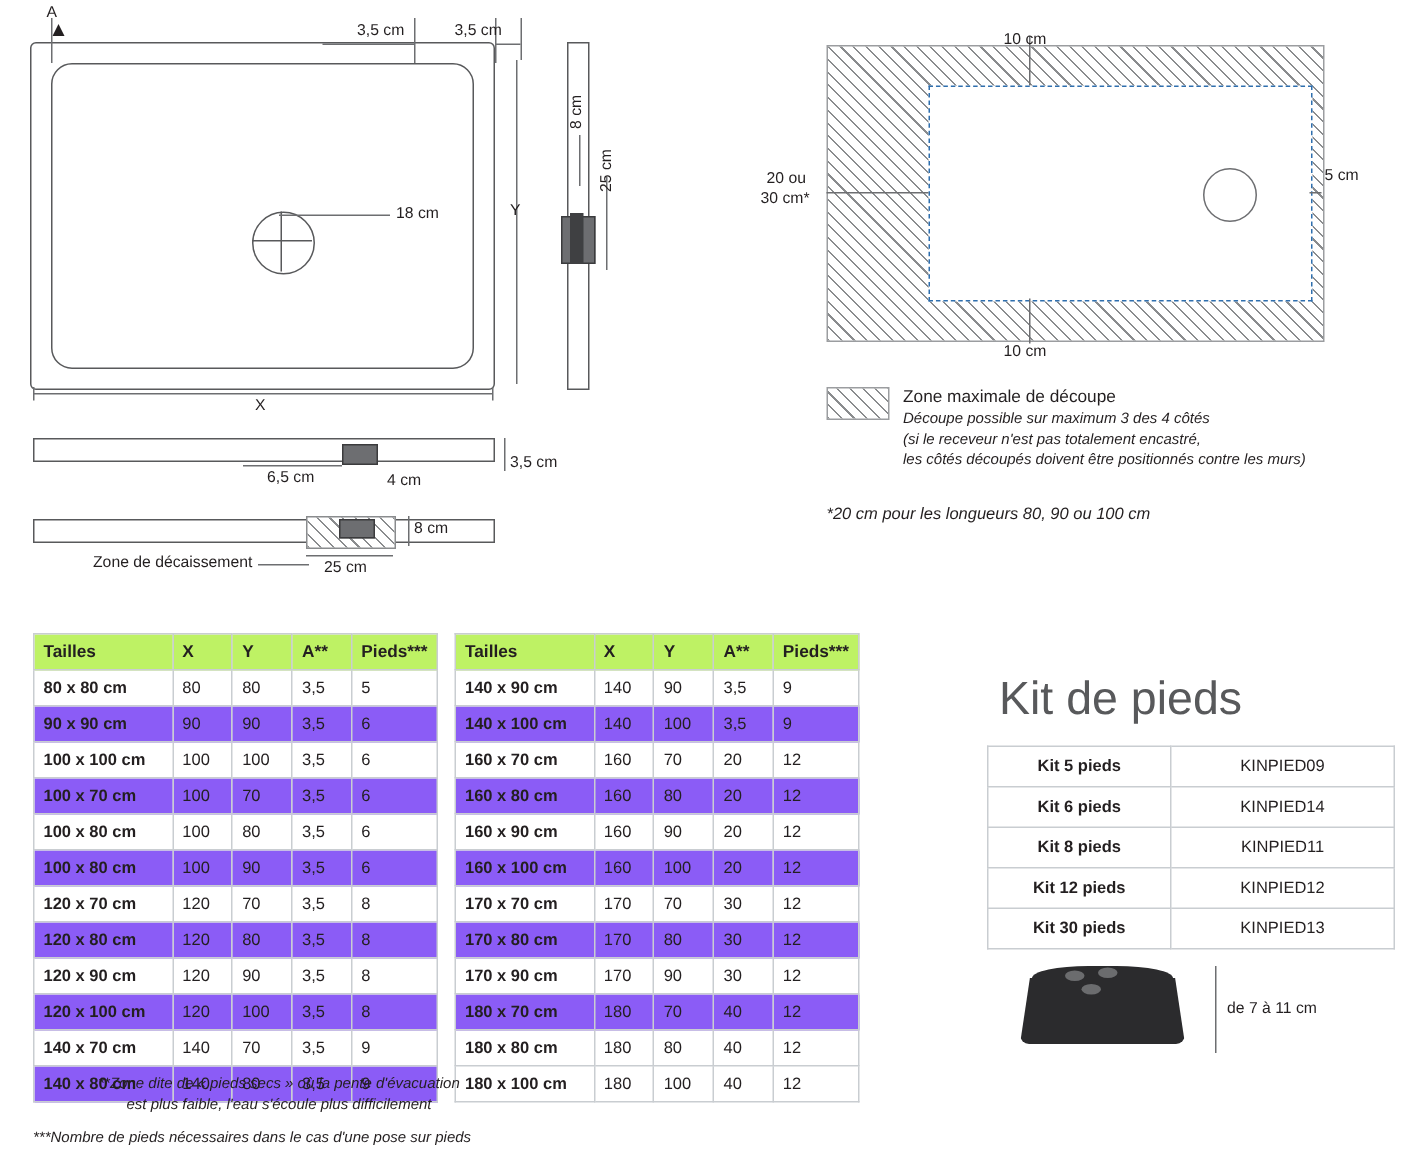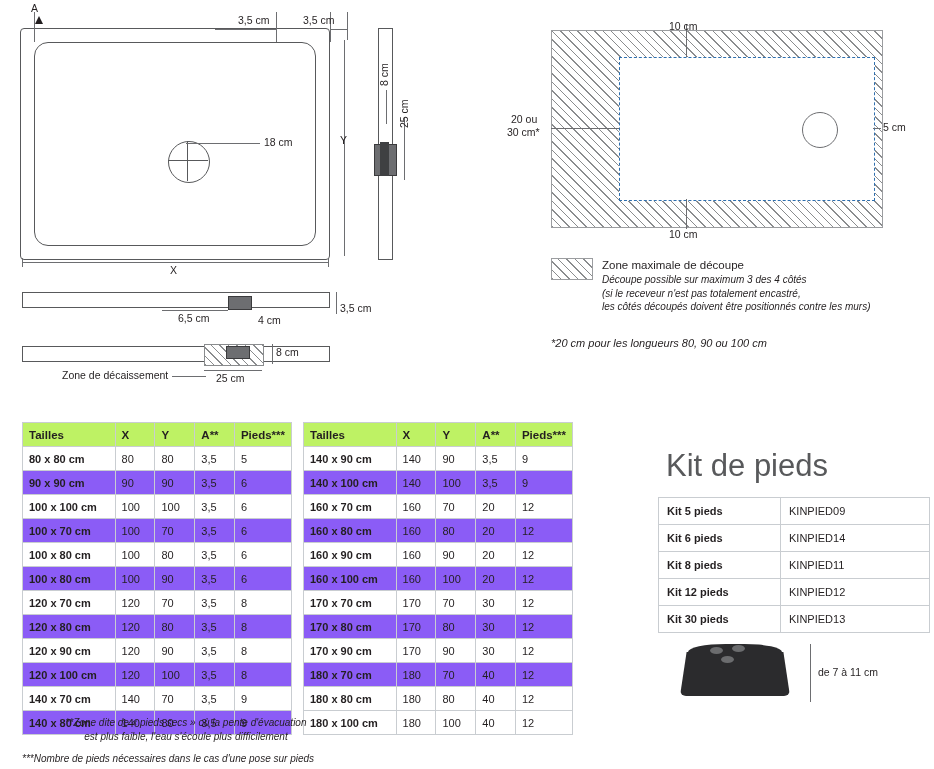--- a/index.html
+++ b/index.html
@@ -52,21 +52,21 @@
   #legend-swatch{left:551px;top:258px;width:40px;height:20px;border:1px solid #9b9da0;}
 
   
   table{border-collapse:collapse;font-size:11px;}
   .sz-table td,.sz-table th{border:1px solid #c9cdd1;padding:3px 6px;text-align:left;color:#231f20;height:17px;}
   .sz-table th{font-weight:bold;background:#bef264;font-size:11.5px;}
   .sz-table tr.alt td{background:#8b5cf6;}
   .sz-table td.name{font-weight:bold;}
   .sz-table td.num,.sz-table th.num{text-align:left;}
 
-  .kit-table td{border:1px solid #c9cdd1;padding:4px 8px;height:18px;}
+  .kit-table td{border:1px solid #c9cdd1;padding:4px 8px;height:18px;text-align:center;}
   .kit-table td.k{font-weight:bold;width:105px;}
   .kit-table td.v{width:132px;color:#231f20;}
 
   #kit-title{left:666px;top:448px;font-size:31px;color:#58595b;font-family:"Liberation Sans",sans-serif;}
 
   .note{font-size:10px;color:#231f20;line-height:1.35;font-style:italic;}
 
   
   #foot{left:680px;top:644px;width:110px;height:56px;}
   #foot .top{position:absolute;left:8px;top:0;width:94px;height:16px;background:#2b2b2d;border-radius:48%/60%;}
@@ -149,21 +149,21 @@
 <div class="line-v" style="left:686px;top:24px;height:33px;"></div>
 <div class="abs dim-label" style="left:669px;top:20px;">10 cm</div>
 <div class="line-v" style="left:686px;top:199px;height:30px;"></div>
 <div class="abs dim-label" style="left:669px;top:228px;">10 cm</div>
 
 <div class="line-h" style="left:551px;top:128px;width:68px;"></div>
 <div class="abs dim-label" style="left:511px;top:113px;">20 ou</div>
 <div class="abs dim-label" style="left:507px;top:126px;">30 cm*</div>
 
 <div class="line-h" style="left:873px;top:128px;width:8px;"></div>
-<div class="abs dim-label" style="left:883px;top:121px;">5 cm</div>
+<div class="abs dim-label" style="left:883px;top:111px;">5 cm</div>
 
 <div class="abs hatch" id="legend-swatch"></div>
 <div class="abs" style="left:602px;top:259px;width:320px;">
   <div style="font-size:11.5px;">Zone maximale de découpe</div>
   <div class="note" style="margin-top:2px;">Découpe possible sur maximum 3 des 4 côtés</div>
   <div class="note">(si le receveur n'est pas totalement encastré,</div>
   <div class="note">les côtés découpés doivent être positionnés contre les murs)</div>
 </div>
 <div class="abs note" style="left:551px;top:336px;font-size:11px;">*20 cm pour les longueurs 80, 90 ou 100 cm</div>
 

